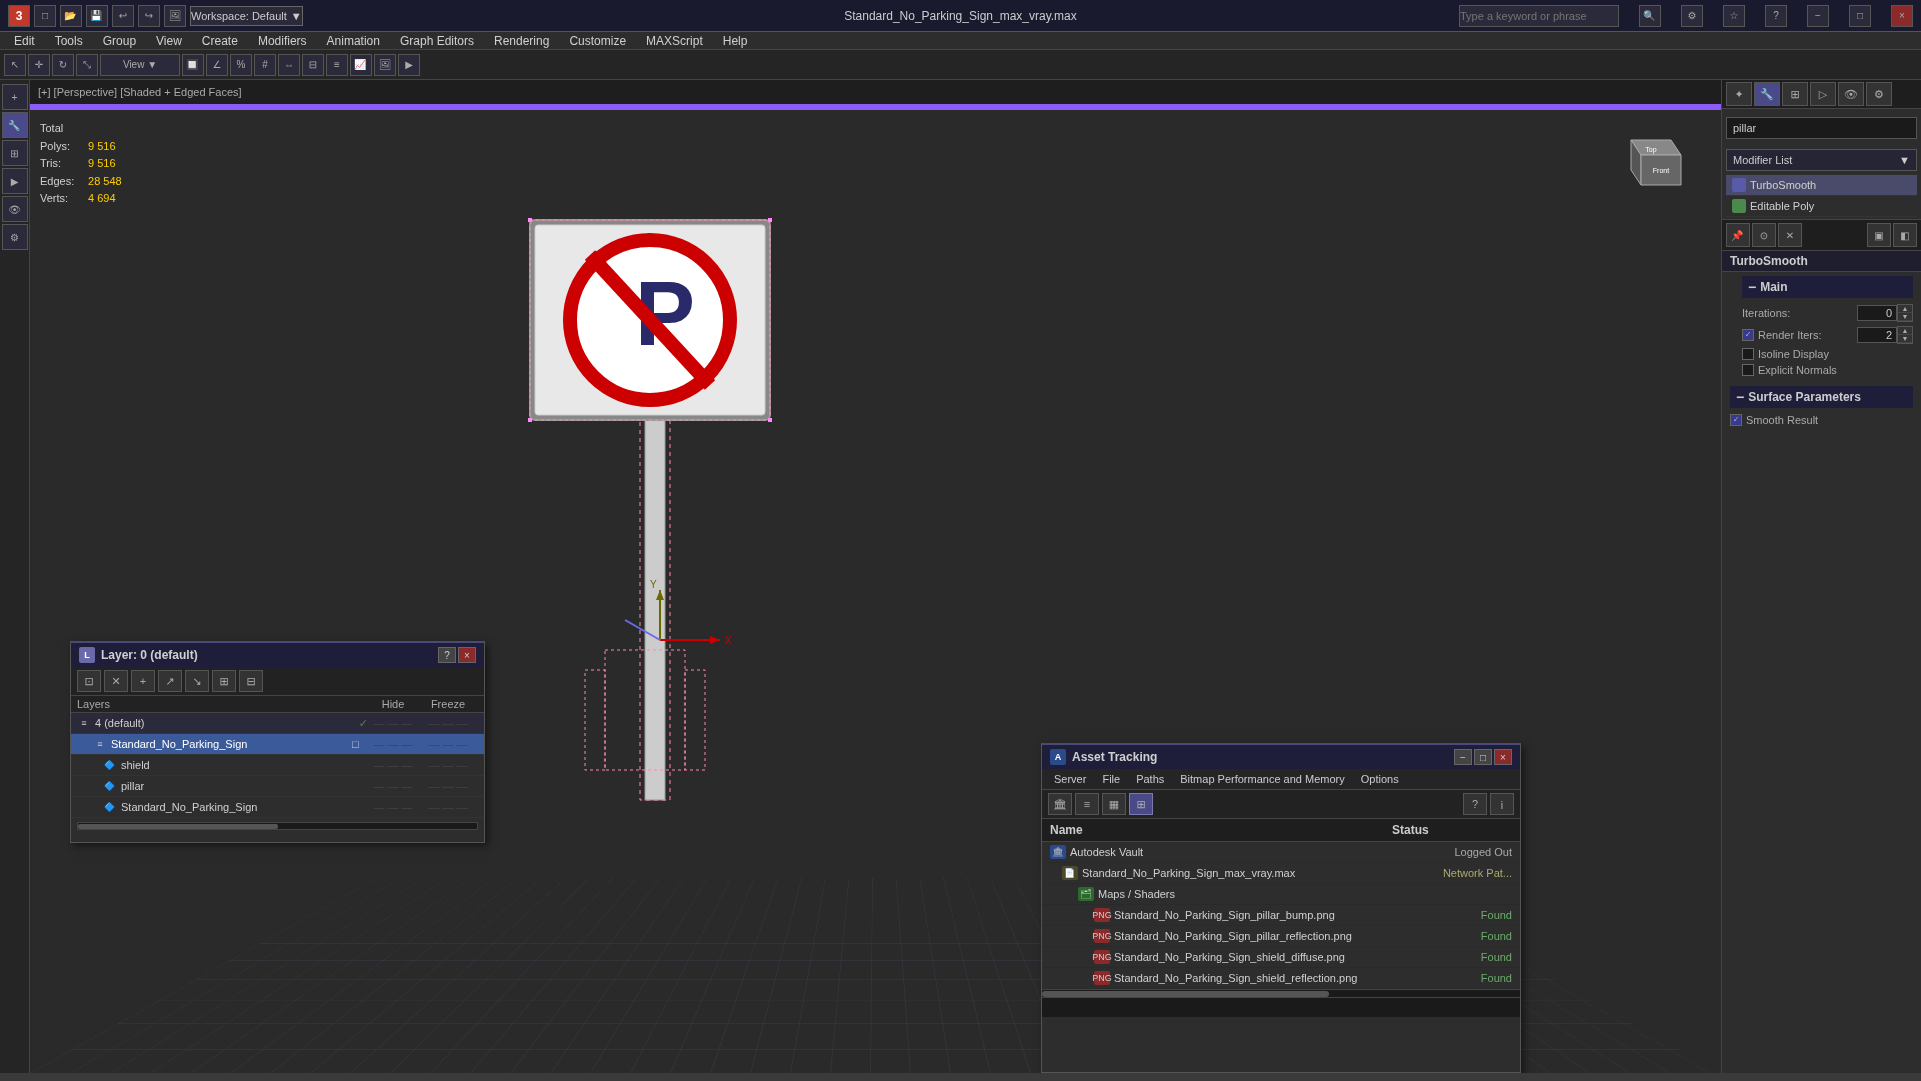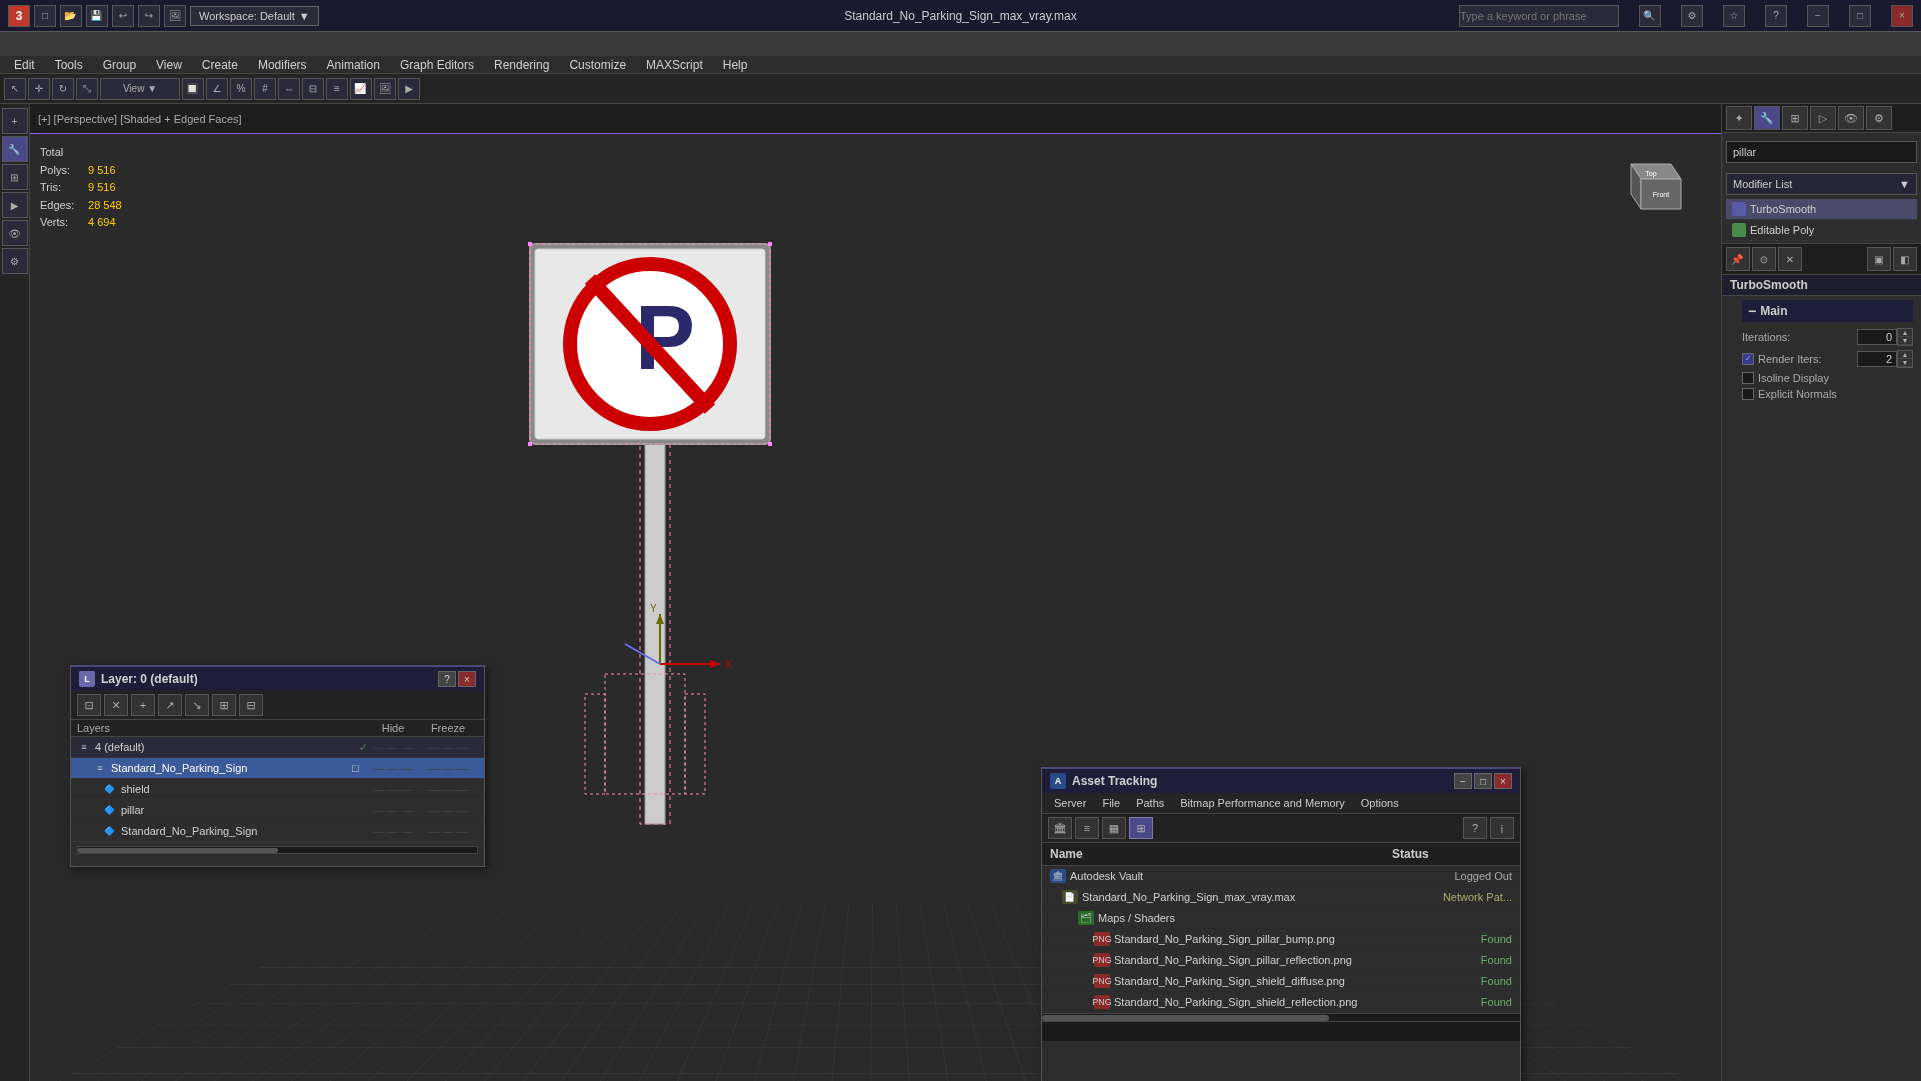--- a/index.html
+++ b/index.html
@@ -49,37 +49,36 @@
       align-items: center;
       justify-content: center;
       cursor: pointer;
       color: #aaa;
       font-size: 10px;
     }
     .workspace-btn {
       background: #2a2a3a;
       border: 1px solid #666;
       color: #ccc;
-      padding: 3px 8px;
+      padding: 3px 0;
       cursor: pointer;
       font-size: 11px;
       display: flex;
       align-items: center;
       gap: 4px;
     }
     
     
     .menu-bar {
       background: #2d2d2d;
       height: 18px;
       display: flex;
       align-items: center;
       padding: 0 4px;
       border-bottom: 1px solid #444;
-      margin-top: 24px;
     }
     .menu-item {
       padding: 4px 10px;
       cursor: pointer;
       color: #d0d0d0;
       font-size: 12px;
     }
     
     
     .viewport-area {
@@ -88,21 +87,21 @@
       position: relative;
     }
     .viewport-header {
       background: #1e1e1e;
       height: 30px;
       display: flex;
       align-items: center;
       padding: 0 8px;
       color: #aaa;
       font-size: 11px;
-      border-bottom: 1px solid #8b5cf6;
+      border-bottom: 6px solid #8b5cf6;
     }
     .viewport-canvas {
       width: 100%;
       height: calc(100% - 30px);
       background: #2a2a2a;
       position: relative;
       overflow: hidden;
     }
     
     
@@ -944,15 +943,25 @@
         <div class="cb"></div>
         <span class="prop-label">Isoline Display</span>
       </div>
 
       <div class="checkbox-row">
         <div class="cb"></div>
         <span class="prop-label">Explicit Normals</span>
       </div>
     </div>
 
+    <div style="padding:4px 8px;">
+      <div class="mod-section-header">
+        <span>Surface Parameters</span>
+      </div>
+
+      <div class="checkbox-row">
+        <div class="cb checked"></div>
+        <span class="prop-label">Smooth Result</span>
+      </div>
+    </div>
 
   </div>
 </div>
 
 </body></html>

